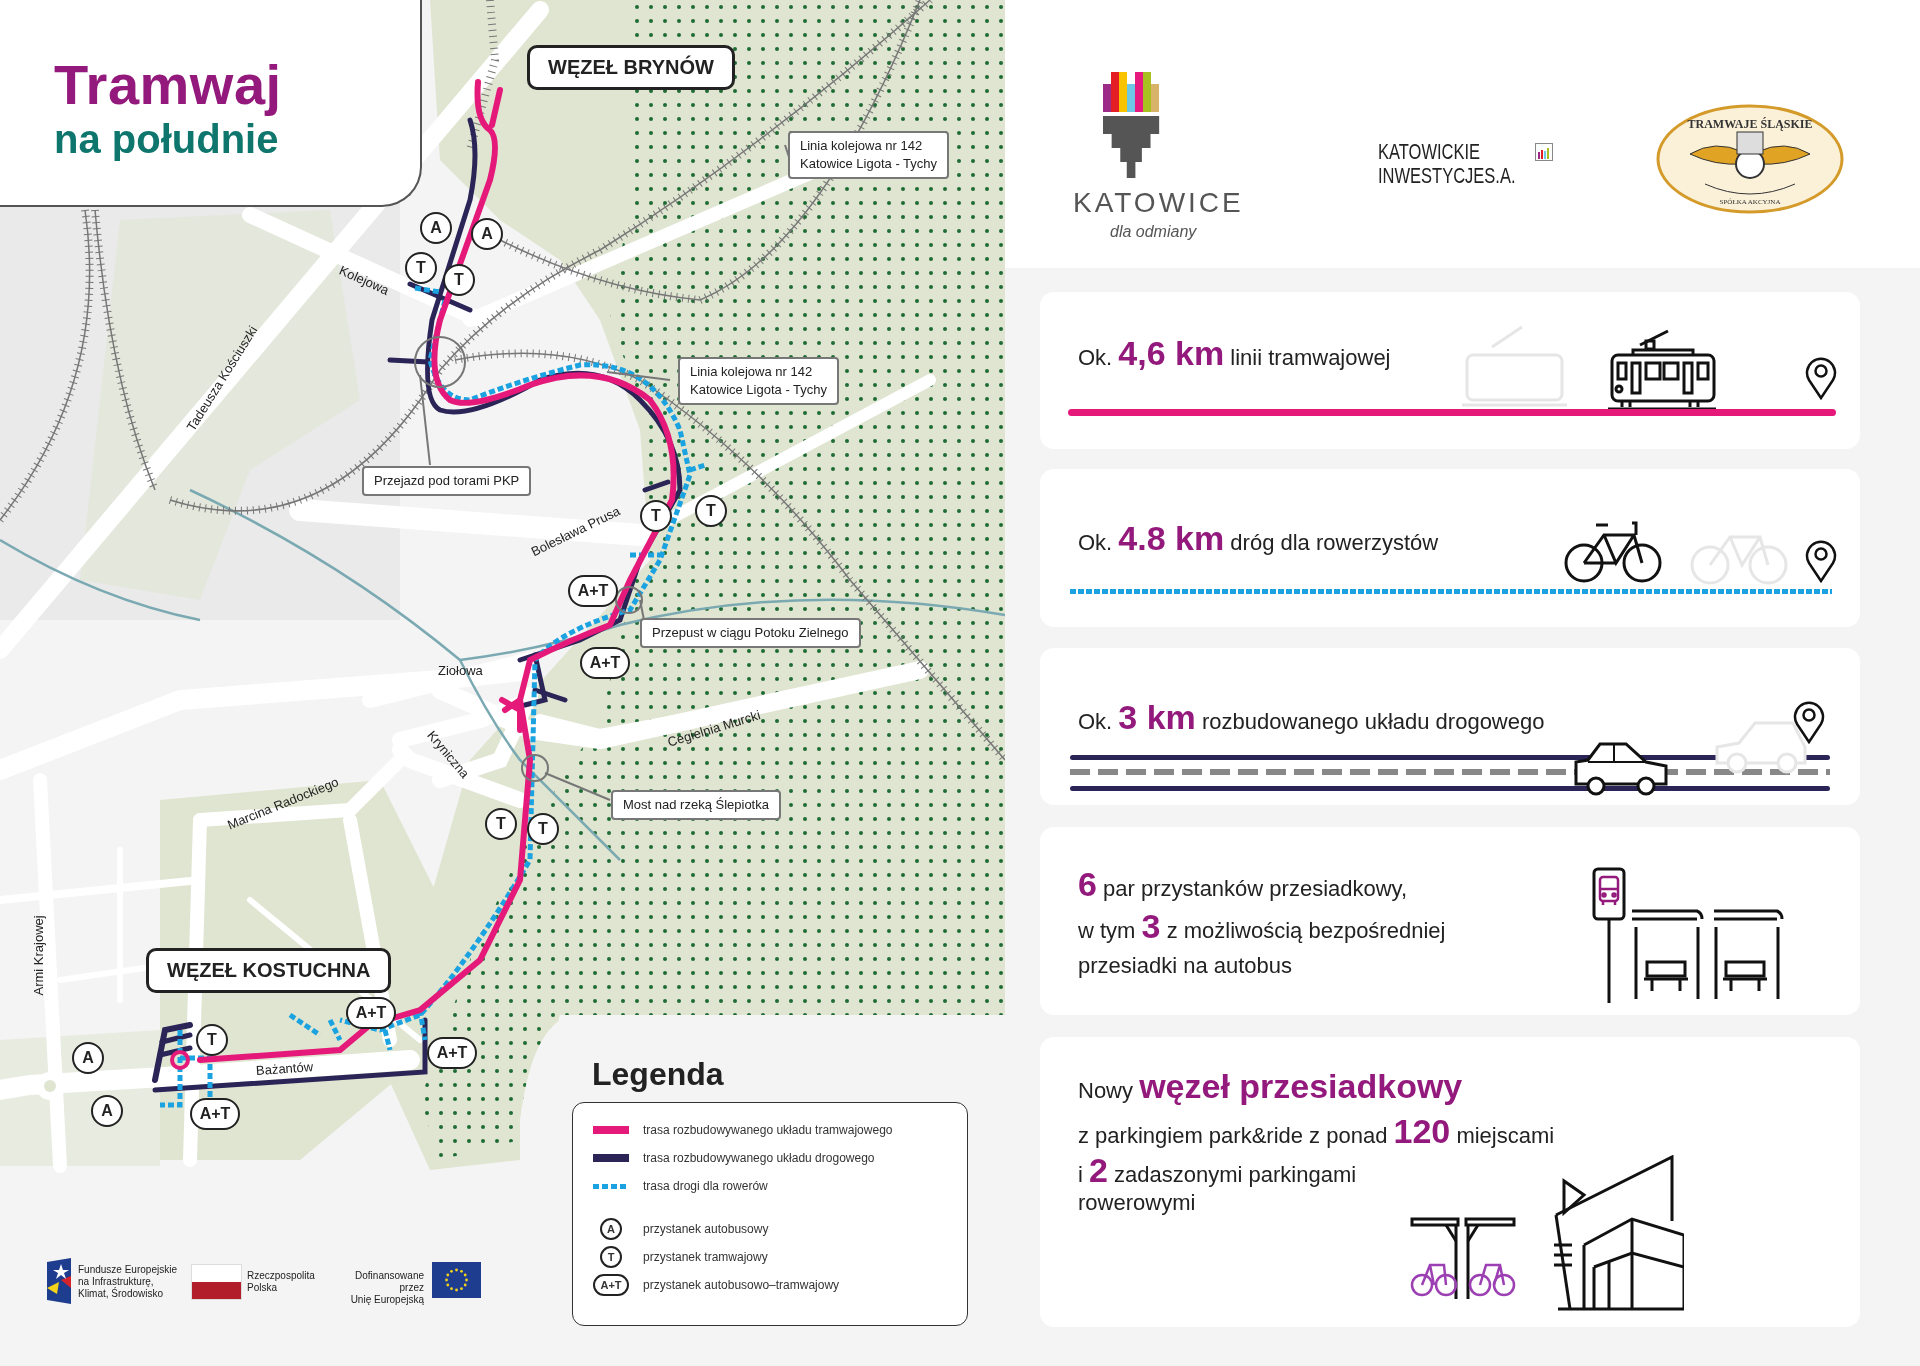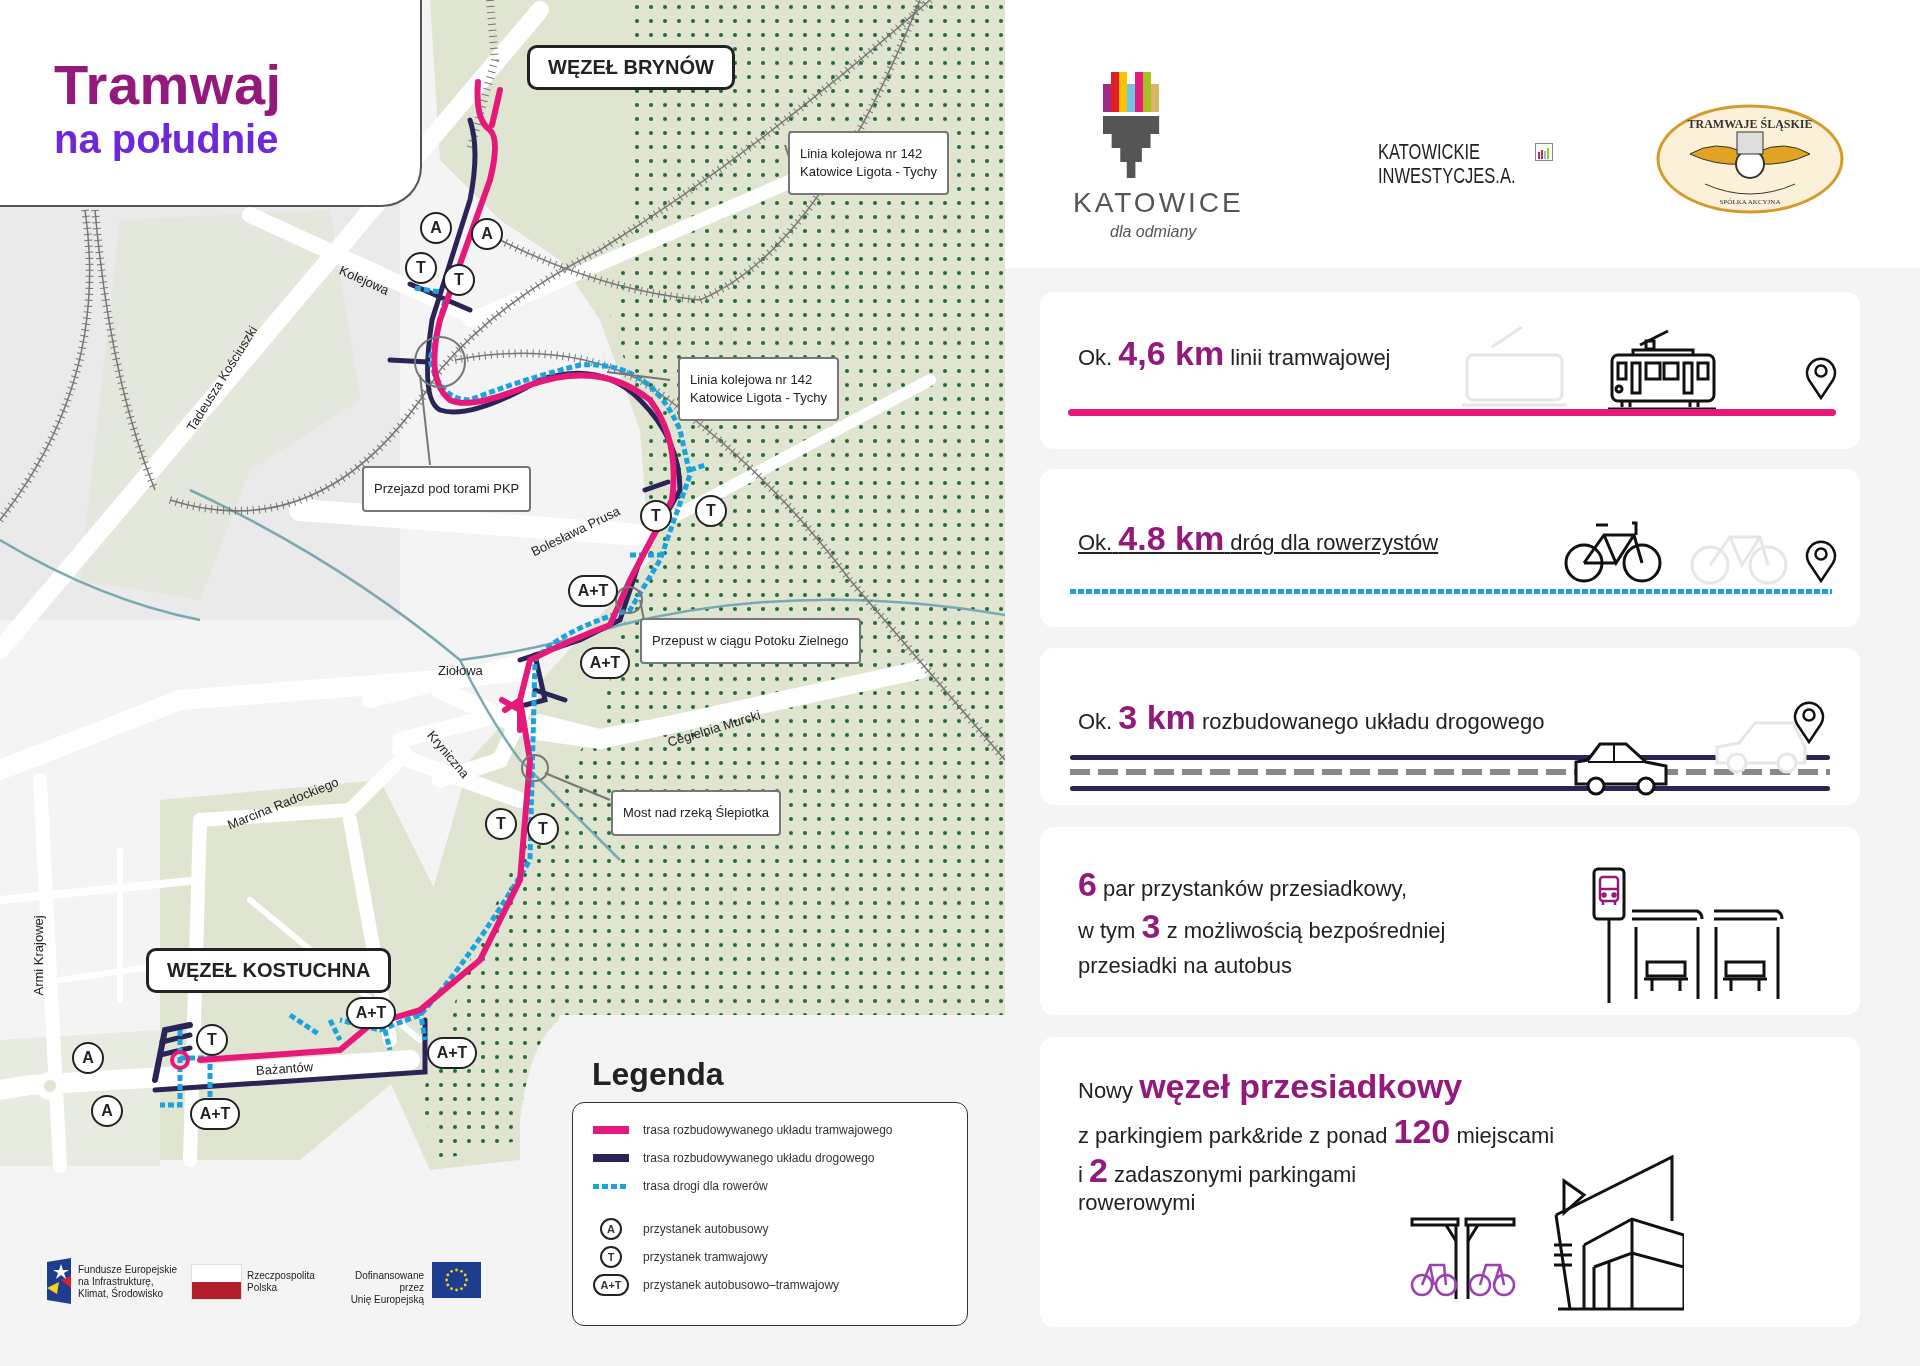--- a/index.html
+++ b/index.html
@@ -1,23 +1,23 @@
 <!DOCTYPE html>
 <html><head>
 <meta charset="utf-8">
 <style>
   html,body{margin:0;padding:0;}
   body{width:1920px;height:1366px;position:relative;overflow:hidden;background:#f4f4f4;font-family:"Liberation Sans",sans-serif;}
   .map{position:absolute;left:0;top:0;width:1005px;height:1366px;background:#f4f4f4;overflow:hidden;}
   .map svg{position:absolute;left:0;top:0;}
   .title-box{position:absolute;left:0;top:0;width:420px;height:205px;background:#fff;border:2px solid #555;border-top:none;border-left:none;border-bottom-right-radius:40px;}
   .title-box .t1{position:absolute;left:54px;top:52px;font-size:56px;font-weight:bold;color:#931a7c;letter-spacing:0.5px;}
-  .title-box .t2{position:absolute;left:54px;top:117px;font-size:40px;font-weight:bold;color:#6d28d9;}
+  .title-box .t2{position:absolute;left:54px;top:117px;font-size:40px;font-weight:bold;color:#0f766e;}
   .node-label{position:absolute;background:#fff;border:3px solid #222;border-radius:10px;font-weight:bold;color:#222;font-size:20px;padding:8px 18px;white-space:nowrap;}
-  .callout{position:absolute;background:#fff;border:2px solid #777;border-radius:4px;font-size:13px;color:#222;padding:12px 10px;line-height:18px;white-space:nowrap;}
+  .callout{position:absolute;background:#fff;border:2px solid #777;border-radius:4px;font-size:13px;color:#222;padding:4px 10px;line-height:18px;white-space:nowrap;}
   .street{position:absolute;font-size:13px;color:#222;white-space:nowrap;transform-origin:left center;}
   .stop{position:absolute;width:28px;height:28px;border:2.5px solid #222;border-radius:50%;background:#fff;font-size:16px;font-weight:bold;text-align:center;line-height:28px;color:#222;}
   .stop.wide{width:46px;border-radius:16px;font-size:16px;}
   .legend-title{position:absolute;left:592px;top:1056px;font-size:32px;font-weight:bold;color:#222;}
   .legend{position:absolute;left:572px;top:1102px;width:394px;height:222px;background:#fff;border:1.5px solid #333;border-radius:12px;}
   .legend .row{position:absolute;left:20px;font-size:12px;color:#333;display:flex;align-items:center;}
   .legend .sw{width:36px;display:inline-block;margin-right:14px;}
   .legend .sym{width:36px;margin-right:14px;display:flex;justify-content:center;}
   .legend .sym span{border:2px solid #222;border-radius:50%;width:18px;height:18px;font-size:11px;text-align:center;line-height:18px;font-weight:bold;}
   .legend .sym span.w{width:32px;border-radius:12px;}
@@ -347,21 +347,21 @@
       </g>
     </svg>
     <svg style="position:absolute;left:764px;top:62px;" width="34" height="46">
       <path d="M17 44 L5 26 A14 14 0 1 1 29 26 Z" fill="none" stroke="#111" stroke-width="2.5"></path>
         <circle cx="17" cy="17" r="5.5" fill="none" stroke="#111" stroke-width="2.5"></circle>
     </svg>
     <div style="position:absolute;left:28px;top:117px;width:768px;height:7px;border-radius:4px;background:#e5197a;"></div>
   </div>
 
   <div class="card" style="top:469px;height:158px;">
-    <div class="lead" style="left:38px;top:50px;text-decoration:underline;">
+    <div class="lead" style="left:38px;top:50px;">
       <span>Ok.</span>
       <span class="big">4.8 km</span>
       <span>dróg dla rowerzystów</span>
     </div>
     <svg style="position:absolute;left:524px;top:50px;" width="100" height="66">
       <g stroke="#111" stroke-width="3" fill="none">
         <circle cx="20" cy="44" r="18"></circle>
           <circle cx="78" cy="44" r="18"></circle>
         <path d="M20 44 L40 16 L70 16 L78 44 M40 16 L52 44 L70 16 M52 44 L20 44"></path>
           <path d="M32 6 L44 6 M68 4 L72 4 L72 16"></path>

